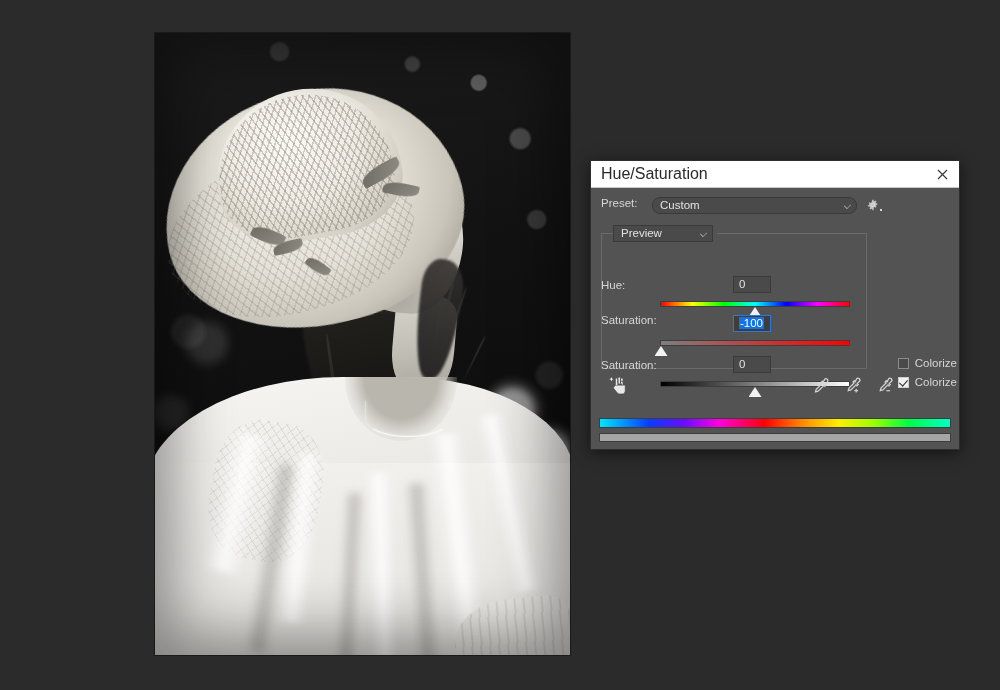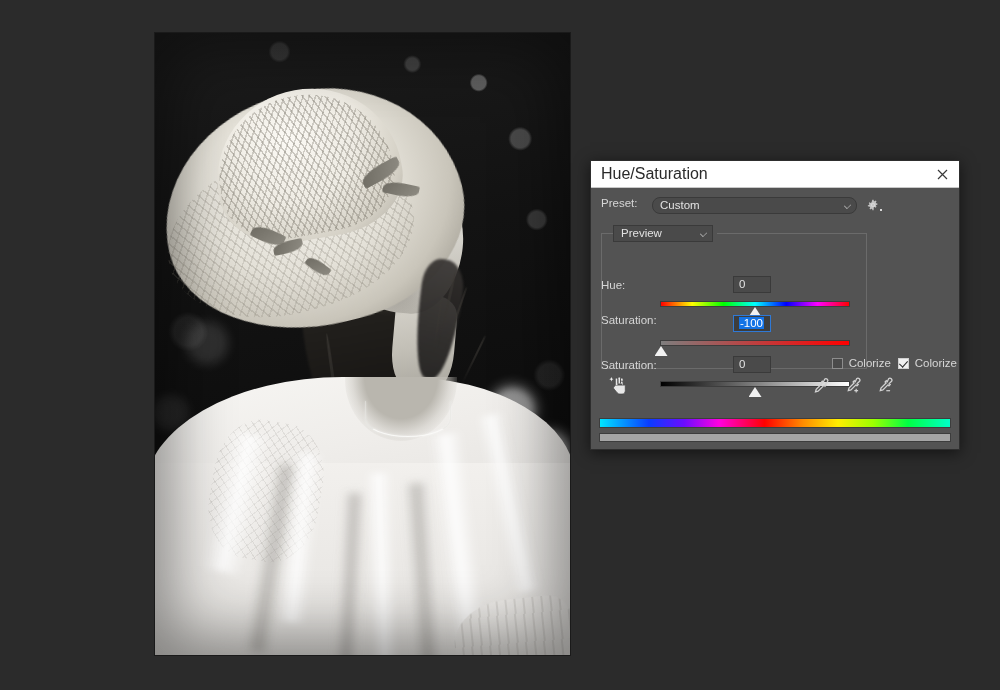--- a/index.html
+++ b/index.html
@@ -373,21 +373,21 @@
     cursor: pointer;
   }
 
   
   #tool-row { position: absolute; left: 10px; top: 185px; width: 356px; height: 28px; }
   #hand-icon { position: absolute; left: 8px; top: 2px; width: 20px; height: 22px; cursor: pointer; }
   #droppers { position: absolute; left: 212px; top: 4px; display: flex; gap: 14px; }
   .dropper { width: 18px; height: 18px; cursor: pointer; position: relative; }
 
   
-  #checks { position: absolute; right: 0px; top: -16px; display: flex; flex-direction: row; gap: 7px; }
+  #checks { position: absolute; right: 0px; top: -16px; display: flex; flex-direction: column; gap: 7px; }
   .chk-row { display: flex; align-items: center; gap: 6px; cursor: pointer; }
   .box {
     width: 11px; height: 11px; border: 1px solid #8d8d8d;
     background: #4a4a4a; position: relative;
   }
   .box.on { background: #f0f0f0; border-color: #cfcfcf; }
   .box.on::after {
     content: ""; position: absolute; left: 2.5px; top: 0.5px;
     width: 4px; height: 7px; border: solid #2b2b2b;
     border-width: 0 1.6px 1.6px 0; transform: rotate(42deg);

